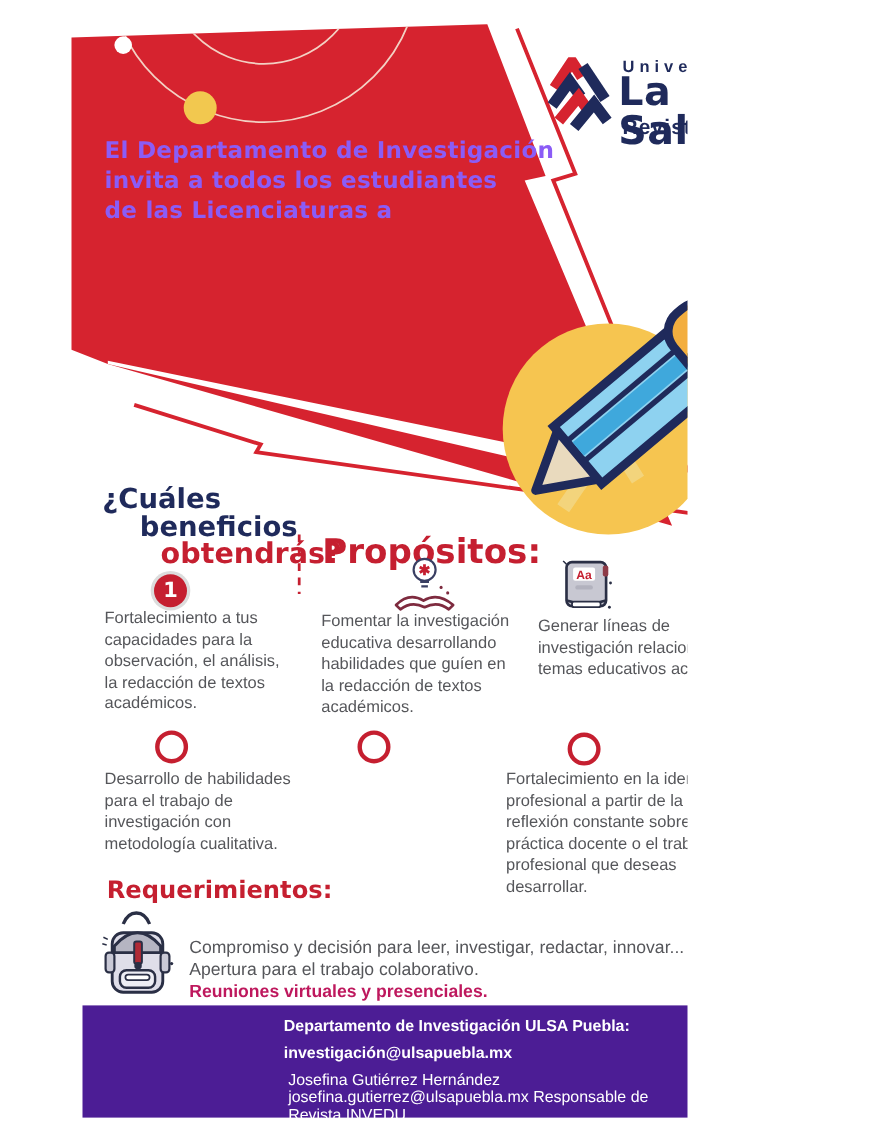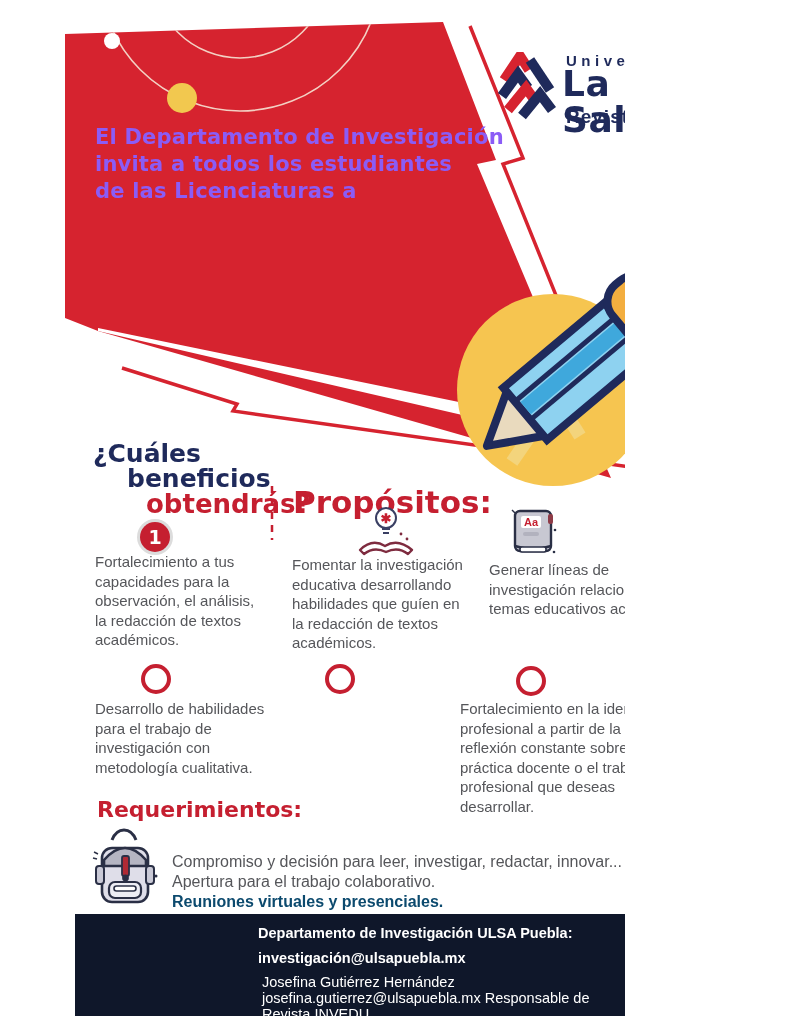--- a/index.html
+++ b/index.html
@@ -11,27 +11,27 @@
   .disp{font-family:"DejaVu Sans","Liberation Sans",sans-serif;font-weight:bold;}
   .intro-line{color:#8b5cf6;font-size:21px;line-height:1.3;letter-spacing:.2px;}
   .title{color:#ffffff;font-size:63px;letter-spacing:1px;}
   .subtitle{color:#F4C94F;font-size:33px;letter-spacing:.5px;}
   .navy{color:#1F2A5B;}
   .redtx{color:#C51F30;}
   .h-ben{font-size:25px;line-height:1.0;}
   .h-prop{font-size:31px;}
   .body-tx{color:#55565A;font-size:15px;line-height:1.3;}
   .req-tx{color:#55565A;font-size:16px;line-height:1.34;}
-  .req-bold{font-weight:bold;color:#0c4a6e;}
+  .req-bold{font-weight:bold;color:#be185d;}
   .ring{width:22px;height:22px;border:4px solid #C51F30;border-radius:50%;background:#fff;}
   .badge1{width:30px;height:30px;border-radius:50%;background:#C51F30;color:#fff;
           box-shadow:0 0 0 3px #dcdcdc;font-weight:bold;font-size:19px;
           display:flex;align-items:center;justify-content:center;
           font-family:"DejaVu Sans","Liberation Sans",sans-serif;}
-  .footer{background:#0f172a;}
+  .footer{background:#4c1d95;}
   .f-line{color:#ffffff;font-size:14.5px;white-space:nowrap;}
   .f-bold{font-weight:bold;}
   
   .lg-univ{color:#1F2A5B;font-size:15px;letter-spacing:4.5px;font-weight:bold;}
   .lg-name{color:#1F2A5B;font-size:36px;font-weight:bold;letter-spacing:.5px;
            font-family:"DejaVu Sans","Liberation Sans",sans-serif;line-height:1;}
   .lg-reg{font-size:10px;color:#6b6f7e;font-weight:normal;position:relative;top:6px;left:2px;}
   .lg-city{color:#1F2A5B;font-size:19px;font-weight:bold;letter-spacing:1px;}
 </style>
 </head>

